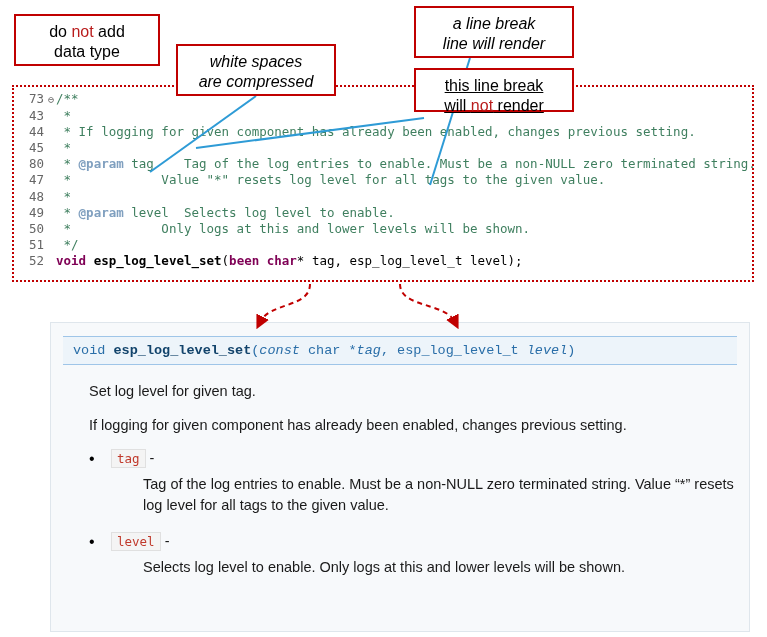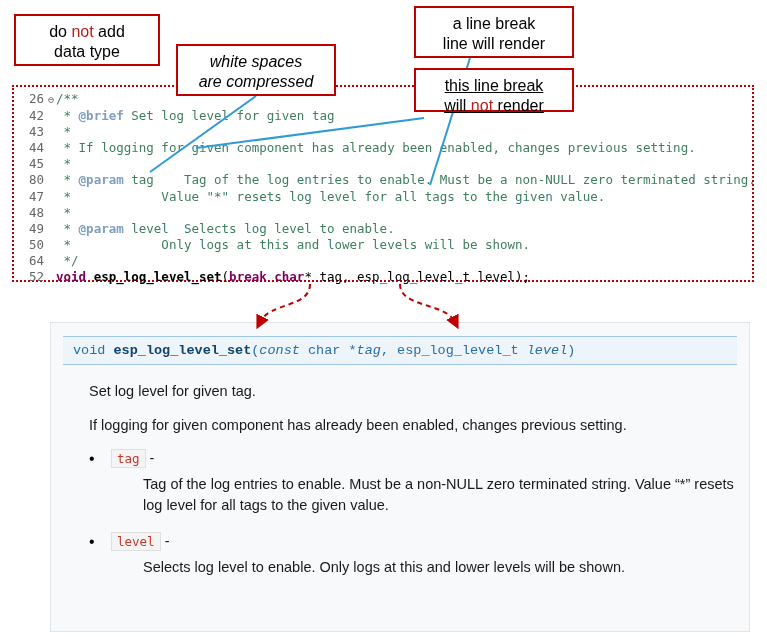--- a/index.html
+++ b/index.html
@@ -27,21 +27,21 @@
     padding: 6px 8px;
     box-sizing: border-box;
     z-index: 20;
   }
   .callout .hl {
     color: #b91c1c;
   }
 
   #callout-datatype { left: 14px;  top: 14px;  width: 146px; height: 52px; }
   #callout-spaces   { left: 176px; top: 44px;  width: 160px; height: 52px; font-style: italic; }
-  #callout-break1   { left: 414px; top: 6px;   width: 160px; height: 52px; }
+  #callout-break1   { left: 414px; top: 6px;   width: 160px; height: 52px; font-style: italic; }
   #callout-break2   { left: 414px; top: 68px;  width: 160px; height: 44px; text-decoration: underline; }
 
   
   .connector {
     position: absolute;
     z-index: 15;
     pointer-events: none;
   }
 
   
@@ -201,43 +201,42 @@
 
   <line x1="256" y1="96" x2="150" y2="172" stroke="#2e9bd6" stroke-width="2"></line>
 
   <line x1="470" y1="58" x2="430" y2="185" stroke="#2e9bd6" stroke-width="2"></line>
 
   <line x1="424" y1="118" x2="196" y2="148" stroke="#2e9bd6" stroke-width="2"></line>
 </svg>
 
 <div id="code-block">
   <div>
-    <div class="code-line"><span class="ln">26</span><span class="fold">⊖</span><span class="code-text"><span>/**</span></span></div>
-
-    <div class="code-line"><span class="ln">42</span><span class="fold"></span><span class="code-text"><span> * </span><span class="tagword">@brief</span><span> Set log level for given tag</span></span></div>
+    <div class="code-line"><span class="ln">73</span><span class="fold">⊖</span><span class="code-text"><span>/**</span></span></div>
+
 
     <div class="code-line"><span class="ln">43</span><span class="fold"></span><span class="code-text"><span> *</span></span></div>
 
     <div class="code-line"><span class="ln">44</span><span class="fold"></span><span class="code-text"><span> * If logging for given component has already been enabled, changes previous setting.</span></span></div>
 
     <div class="code-line"><span class="ln">45</span><span class="fold"></span><span class="code-text"><span> *</span></span></div>
 
     <div class="code-line"><span class="ln">80</span><span class="fold"></span><span class="code-text"><span> * </span><span class="tagword">@param</span><span> tag    Tag of the log entries to enable. Must be a non-NULL zero terminated string.</span></span></div>
 
     <div class="code-line"><span class="ln">47</span><span class="fold"></span><span class="code-text"><span> *            Value "*" resets log level for all tags to the given value.</span></span></div>
 
     <div class="code-line"><span class="ln">48</span><span class="fold"></span><span class="code-text"><span> *</span></span></div>
 
     <div class="code-line"><span class="ln">49</span><span class="fold"></span><span class="code-text"><span> * </span><span class="tagword">@param</span><span> level  Selects log level to enable.</span></span></div>
 
     <div class="code-line"><span class="ln">50</span><span class="fold"></span><span class="code-text"><span> *            Only logs at this and lower levels will be shown.</span></span></div>
 
-    <div class="code-line"><span class="ln">64</span><span class="fold"></span><span class="code-text"><span> */</span></span></div>
-
-    <div class="code-line"><span class="ln">52</span><span class="fold"></span><span class="code-text"><span class="kw">void</span><span class="plain"> </span><span class="fn">esp_log_level_set</span><span class="plain">(</span><span class="kw">break char</span><span class="plain">* tag, esp_log_level_t level);</span></span></div>
+    <div class="code-line"><span class="ln">51</span><span class="fold"></span><span class="code-text"><span> */</span></span></div>
+
+    <div class="code-line"><span class="ln">52</span><span class="fold"></span><span class="code-text"><span class="kw">void</span><span class="plain"> </span><span class="fn">esp_log_level_set</span><span class="plain">(</span><span class="kw">been char</span><span class="plain">* tag, esp_log_level_t level);</span></span></div>
   </div>
 </div>
 
 <svg id="arrows" viewBox="0 0 230 48">
   <defs>
     <marker id="ar" markerWidth="7" markerHeight="7" refX="3" refY="3.5" orient="auto">
       <path d="M0,0 L7,3.5 L0,7 z" fill="#c00000"></path>
     </marker>
   </defs>
   <path d="M60,2 C60,26 20,20 10,40" stroke="#c00000" stroke-width="2" fill="none" stroke-dasharray="5,4" marker-end="url(#ar)"></path>

